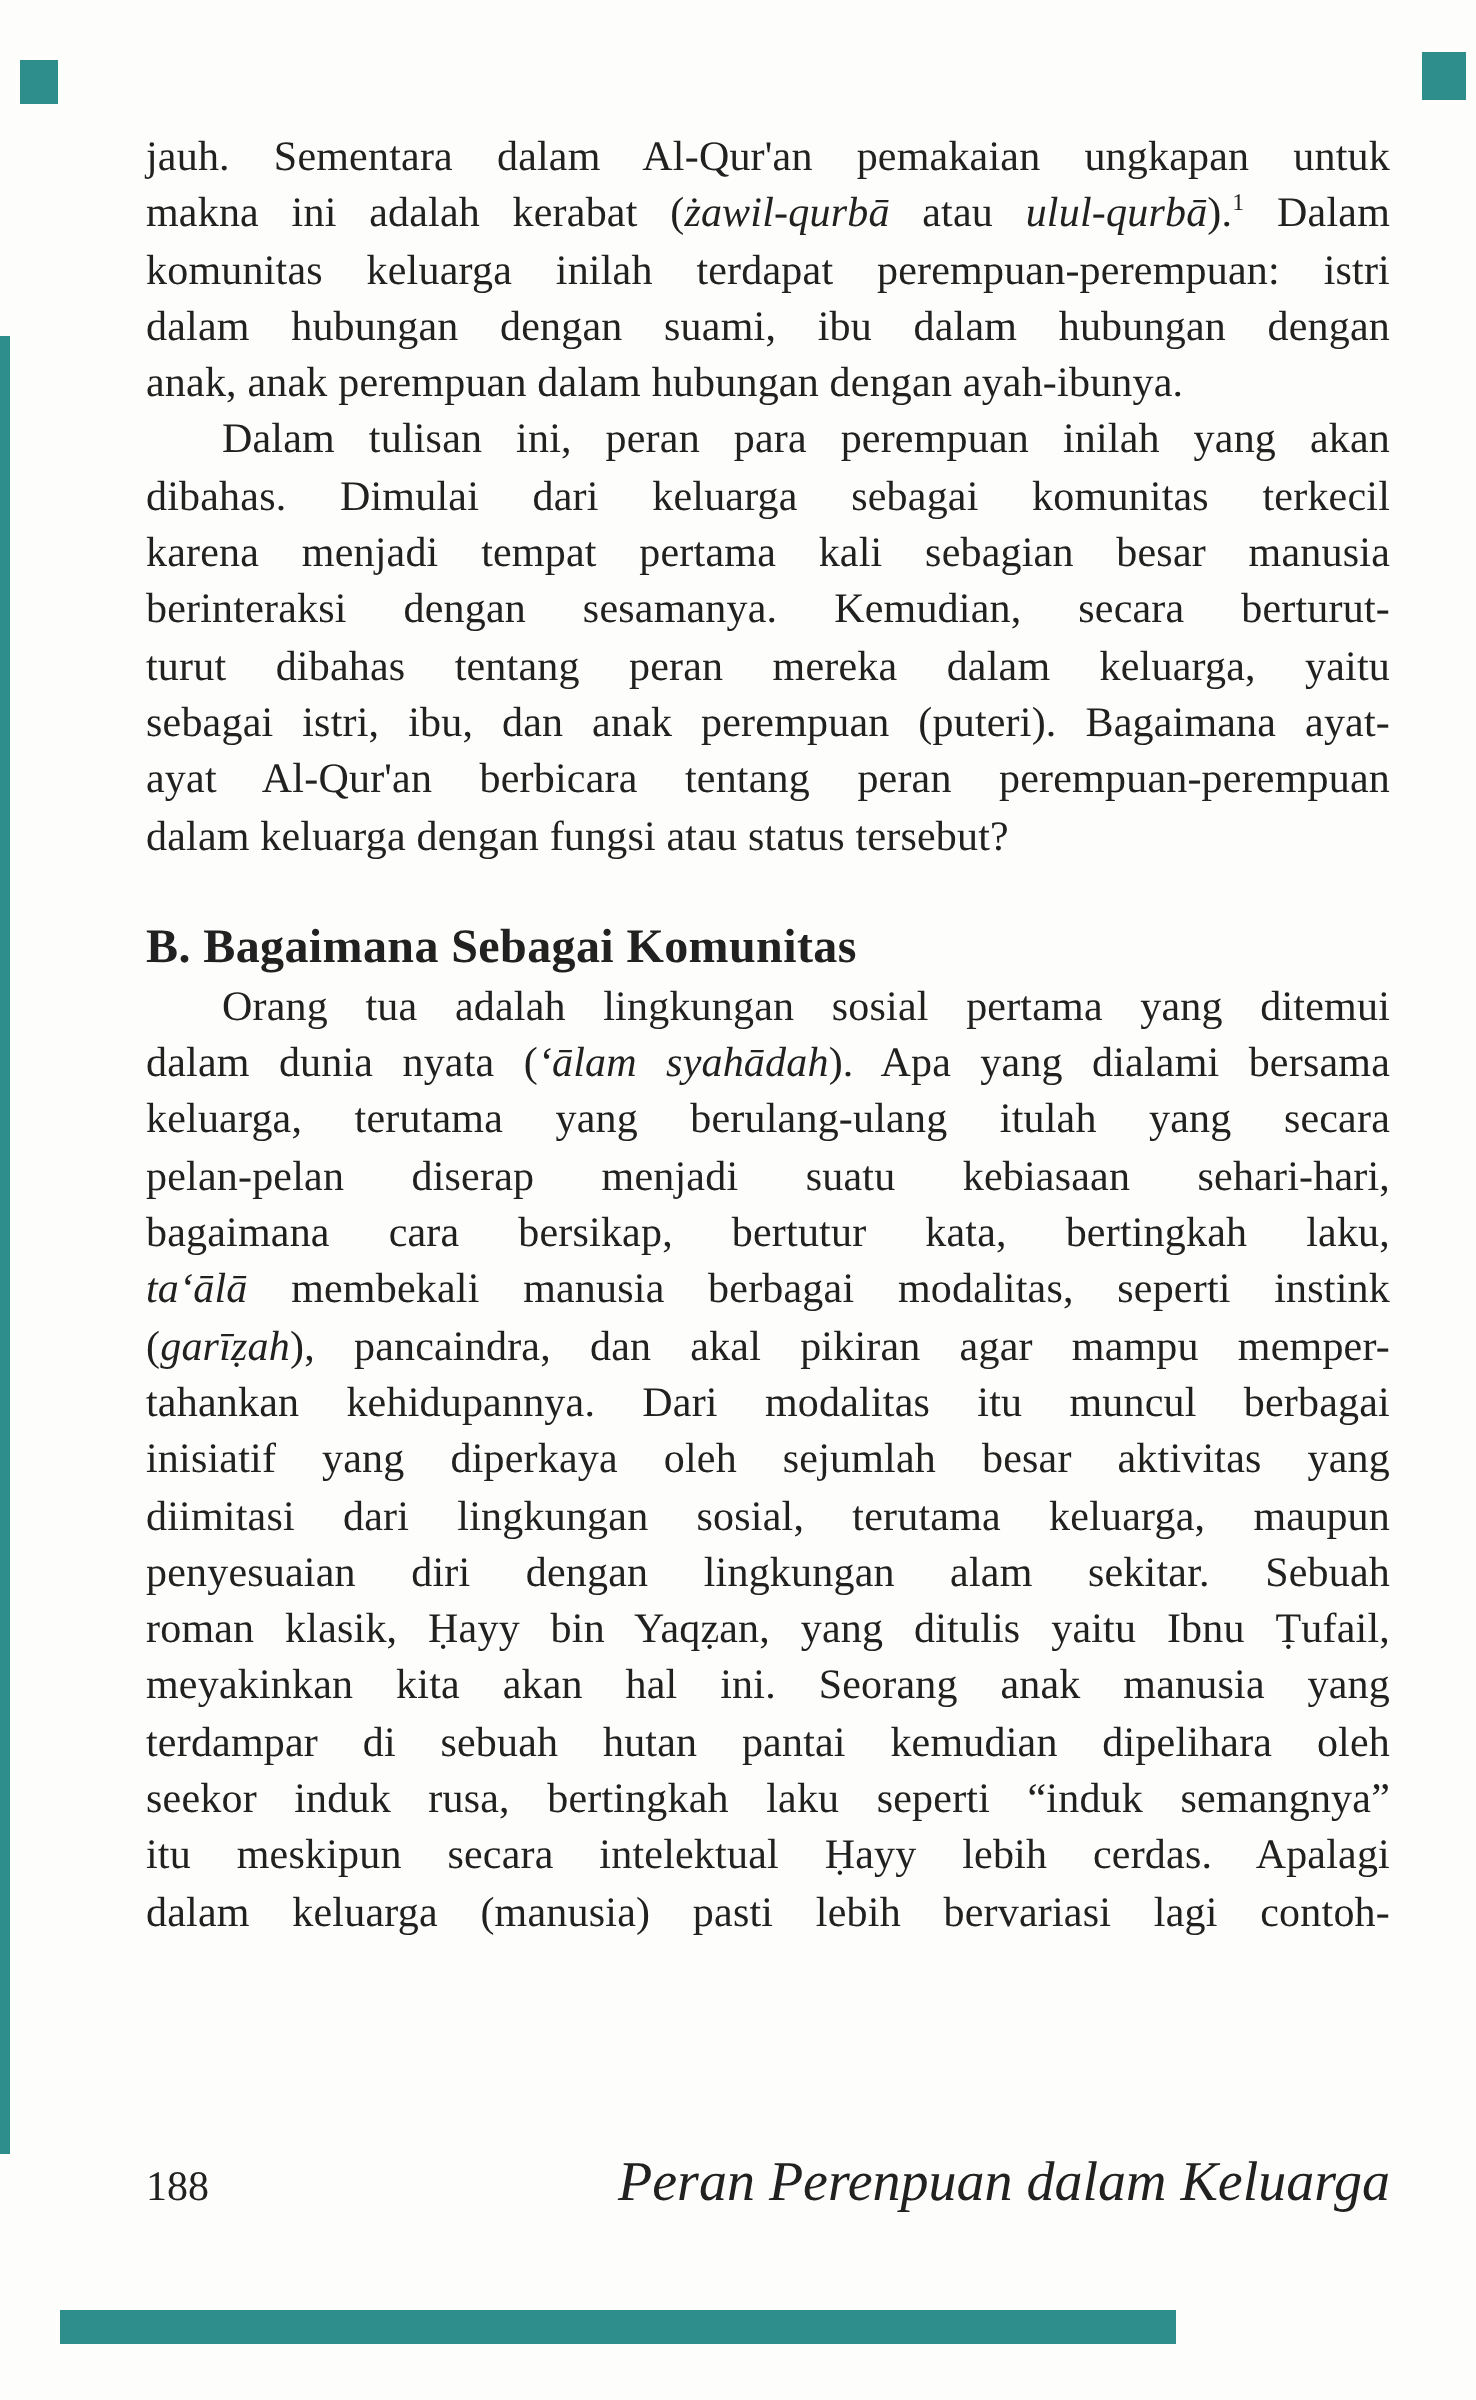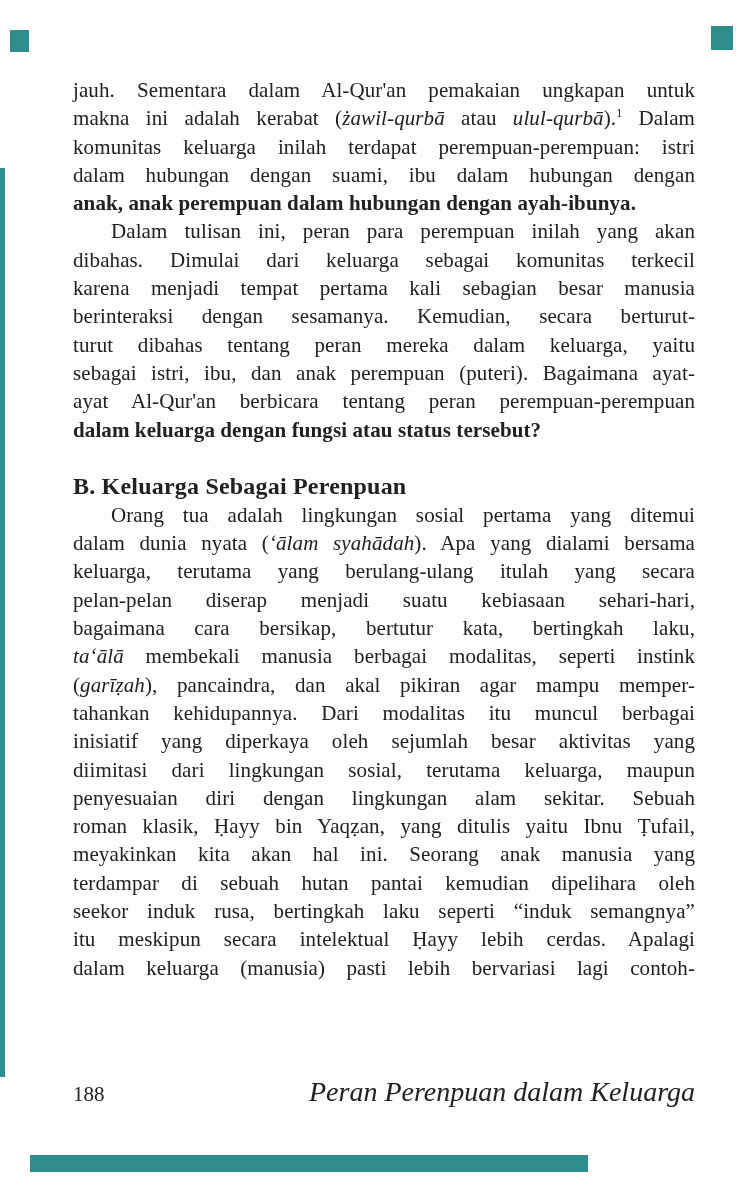--- a/index.html
+++ b/index.html
@@ -4,30 +4,30 @@
 <style>
   * { margin:0; padding:0; box-sizing:border-box; }
   html, body { width:738px; height:1200px; }
   body {
     position:relative;
     overflow:hidden;
     background:#fdfdfb;
     color:#212121;
     font-family:"Liberation Serif","DejaVu Serif",serif;
   }
-  .content { position:absolute; left:73px; top:76px; width:622px; }
+  .content { position:absolute; left:73px; top:64px; width:622px; }
   .para { margin:0; }
   .line {
     font-size:21px;
     line-height:28.3px;
     letter-spacing:0.1px;
     text-align:justify;
     text-align-last:justify;
   }
-  .line.endline { text-align-last:left;font-weight:bold; }
+  .line.endline { text-align-last:left; }
   .line.indent { text-indent:38px; }
   .line i { font-style:italic; }
   .line sup { font-size:12px; vertical-align:super; line-height:0; }
   h2.heading {
     font-size:24px;
     line-height:30px;
     font-weight:bold;
     letter-spacing:0.2px;
     margin-top:27px;
   }
@@ -62,21 +62,21 @@
     <div class="para">
       <div class="line indent"><span>Dalam tulisan ini, peran para perempuan inilah yang akan</span></div>
       <div class="line"><span>dibahas. Dimulai dari keluarga sebagai komunitas terkecil</span></div>
       <div class="line"><span>karena menjadi tempat pertama kali sebagian besar manusia</span></div>
       <div class="line"><span>berinteraksi dengan sesamanya. Kemudian, secara berturut-</span></div>
       <div class="line"><span>turut dibahas tentang peran mereka dalam keluarga, yaitu</span></div>
       <div class="line"><span>sebagai istri, ibu, dan anak perempuan (puteri). Bagaimana ayat-</span></div>
       <div class="line"><span>ayat Al-Qur'an berbicara tentang peran perempuan-perempuan</span></div>
       <div class="line endline"><span>dalam keluarga dengan fungsi atau status tersebut?</span></div>
     </div>
-    <h2 class="heading">B. Keluarga Sebagai Perenpuan</h2>
+    <h2 class="heading">B. Bagaimana Sebagai Komunitas</h2>
     <div class="para">
       <div class="line indent"><span>Orang tua adalah lingkungan sosial pertama yang ditemui</span></div>
       <div class="line"><span>dalam dunia nyata (</span><i>‘ālam syahādah</i><span>). Apa yang dialami bersama</span></div>
       <div class="line"><span>keluarga, terutama yang berulang-ulang itulah yang secara</span></div>
       <div class="line"><span>pelan-pelan diserap menjadi suatu kebiasaan sehari-hari,</span></div>
       <div class="line"><span>bagaimana cara bersikap, bertutur kata, bertingkah laku,</span></div>
       <div class="line"><i>ta‘ālā</i><span> membekali manusia berbagai modalitas, seperti instink</span></div>
       <div class="line"><span>(</span><i>garīẓah</i><span>), pancaindra, dan akal pikiran agar mampu memper-</span></div>
       <div class="line"><span>tahankan kehidupannya. Dari modalitas itu muncul berbagai</span></div>
       <div class="line"><span>inisiatif yang diperkaya oleh sejumlah besar aktivitas yang</span></div>

